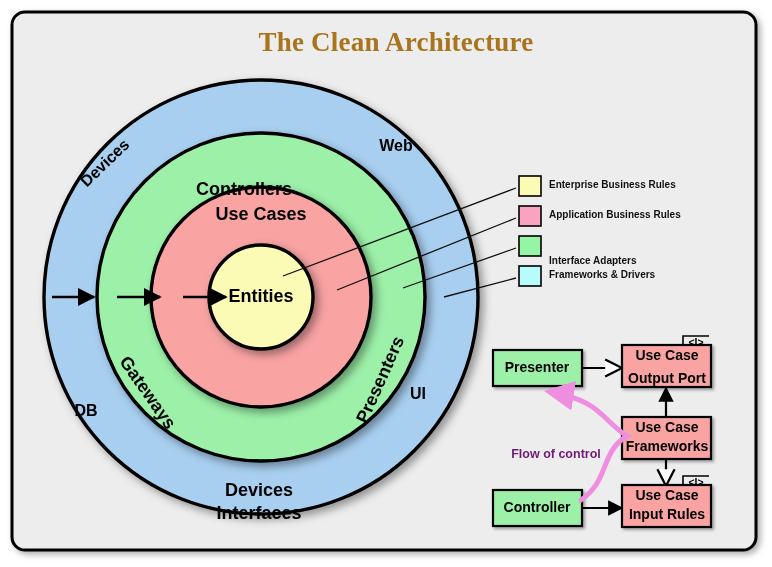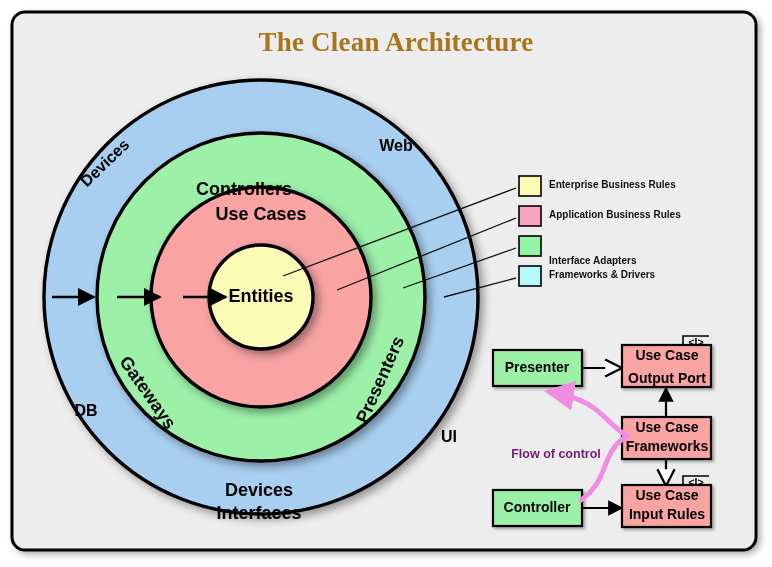--- a/index.html
+++ b/index.html
@@ -152,21 +152,21 @@
   <div class="txt ring-label-lg centered" style="left:244px; top:153px;margin-top:37px;">Controllers</div>
 
   <div class="txt ring-label-lg centered" style="left:381px; top:380px; transform:translate(-50%,-50%) rotate(-66deg);">Presenters</div>
 
   <div class="txt ring-label-lg centered" style="left:147px; top:393px; transform:translate(-50%,-50%) rotate(55deg);">Gateways</div>
 
   <div class="txt ring-label-md centered" style="left:105px; top:163px; transform:translate(-50%,-50%) rotate(-44deg);">Devices</div>
 
   <div class="txt ring-label-md centered" style="left:396px; top:146px;">Web</div>
 
-  <div class="txt ring-label-md centered" style="left:449px; top:394px;margin-top:43px;">UI</div>
+  <div class="txt ring-label-md centered" style="left:418px; top:394px;">UI</div>
 
   <div class="txt ring-label-md centered" style="left:86px; top:411px;">DB</div>
 
   <div class="txt ring-label-lg centered" style="left:259px; top:491px;">Devices</div>
   <div class="txt ring-label-lg centered" style="left:259px; top:514px;">Interfaces</div>
 
   <div class="txt legend-text" style="left:549px; top:179px;">Enterprise Business Rules</div>
   <div class="txt legend-text" style="left:549px; top:209px;">Application Business Rules</div>
   <div class="txt legend-text" style="left:549px; top:239px;margin-top:16px;">Interface Adapters</div>
   <div class="txt legend-text" style="left:549px; top:269px;">Frameworks &amp; Drivers</div>

